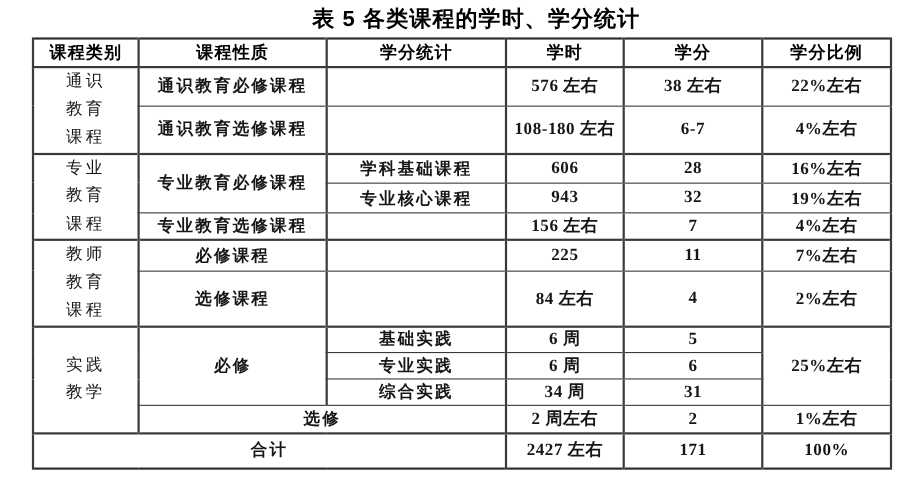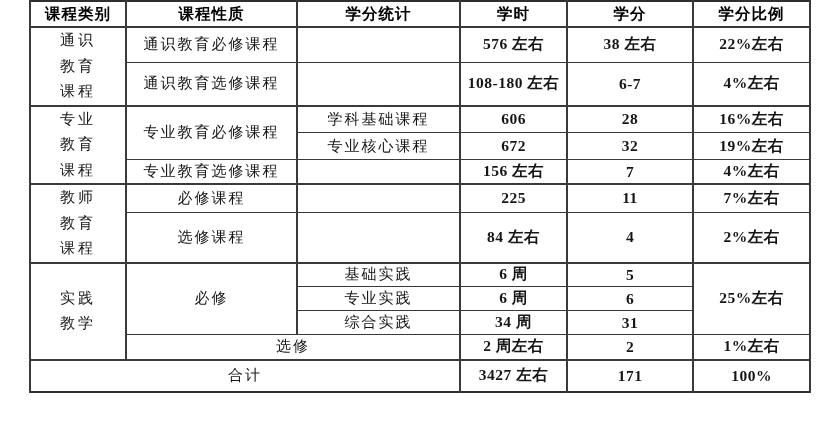--- a/index.html
+++ b/index.html
@@ -58,32 +58,34 @@
   }
   .cat {
     white-space: pre-line;
     line-height: 1.7;
     letter-spacing: 3px;
     font-size: 15px;
   }
   .zh {
     letter-spacing: 2px;
     font-size: 15px;
+    font-weight: bold;
   }
   .val {
     font-size: 15.5px;
     letter-spacing: 0.5px;
     font-weight: bold;
   }
 </style>
 </head>
 <body>
 
 <div class="page">
 
+  <div class="doc-title">表 5 各类课程的学时、学分统计</div>
 
   <table class="stat-table">
     <colgroup>
       <col style="width:96px">
       <col style="width:171px">
       <col style="width:163px">
       <col style="width:107px">
       <col style="width:126px">
       <col style="width:117px">
     </colgroup>
@@ -122,21 +124,21 @@
 教育
 课程</td>
         <td class="zh" rowspan="2">专业教育必修课程</td>
         <td class="zh">学科基础课程</td>
         <td class="val">606</td>
         <td class="val">28</td>
         <td class="val">16%左右</td>
       </tr>
       <tr style="height:26px">
         <td class="zh">专业核心课程</td>
-        <td class="val">672</td>
+        <td class="val">943</td>
         <td class="val">32</td>
         <td class="val">19%左右</td>
       </tr>
       <tr style="height:18px">
         <td class="zh">专业教育选修课程</td>
         <td class="zh"></td>
         <td class="val">156 左右</td>
         <td class="val">7</td>
         <td class="val">4%左右</td>
       </tr>
@@ -180,20 +182,20 @@
       </tr>
       <tr style="height:25px">
         <td class="zh" colspan="2">选修</td>
         <td class="val">2 周左右</td>
         <td class="val">2</td>
         <td class="val">1%左右</td>
       </tr>
 
       <tr class="g-top" style="height:32px">
         <td class="zh" colspan="3">合计</td>
-        <td class="val">3427 左右</td>
+        <td class="val">2427 左右</td>
         <td class="val">171</td>
         <td class="val">100%</td>
       </tr>
     </tbody>
   </table>
 
 </div>
 
 </body></html>

